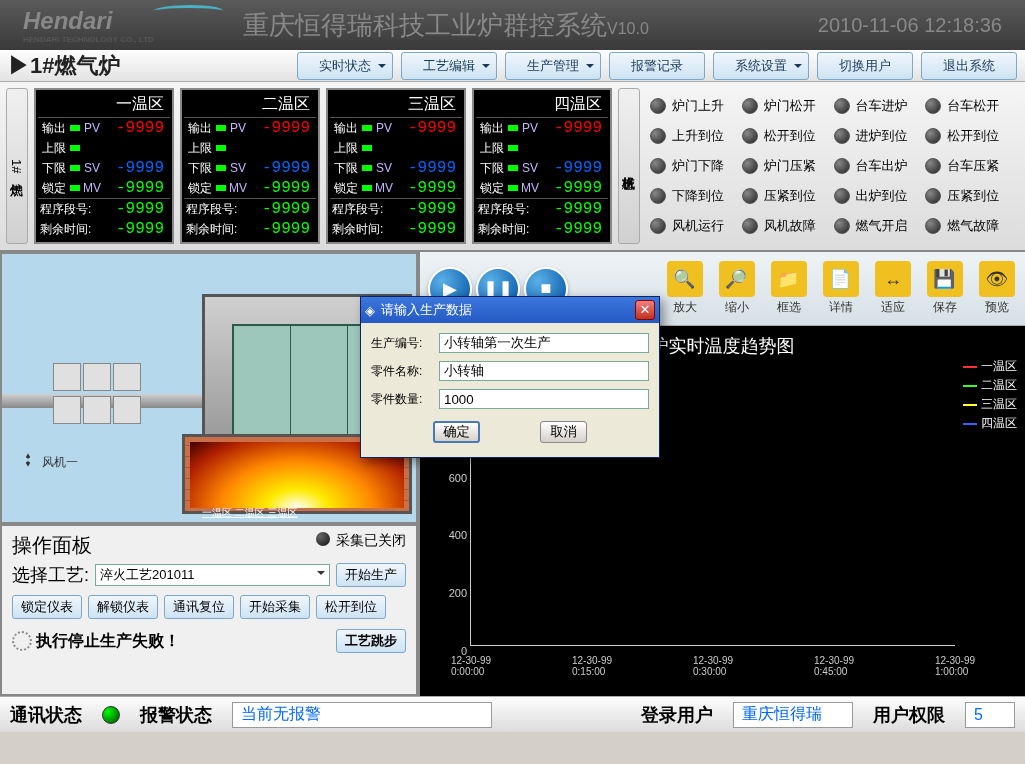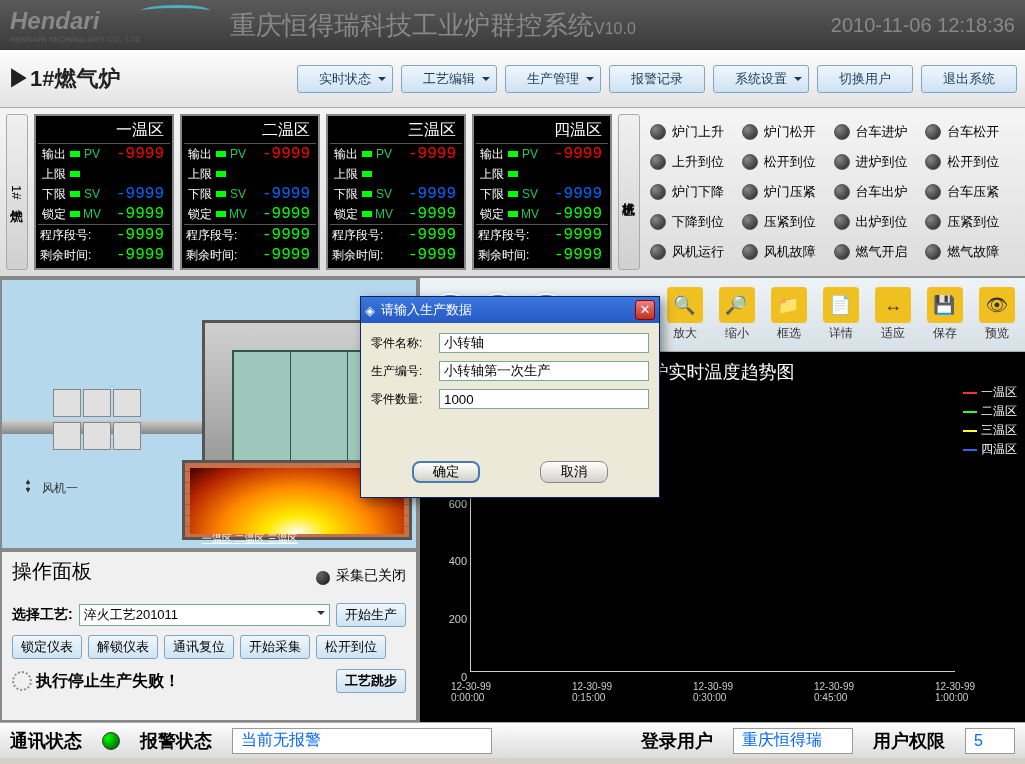--- a/index.html
+++ b/index.html
@@ -1,38 +1,38 @@
 <!DOCTYPE html>
 <html><head>
 <meta charset="utf-8">
 <style>
 * { margin:0; padding:0; box-sizing:border-box; font-family:"Microsoft YaHei",SimSun,sans-serif; }
 body { width:1025px; height:764px; background:#d4d0c8; overflow:hidden; font-size:12px; }
 
-.header { height:50px; background:linear-gradient(#5a5a5a,#3a3a3a); display:flex; align-items:center; padding:0 10px; color:#999; }
+.header { height:50px; background:linear-gradient(#5a5a5a,#3a3a3a); display:flex; align-items:center; padding:0 23px; color:#999; }
 .logo { font-style:italic; font-weight:bold; font-size:24px; color:#888; width:190px; position:relative;}
 .logo-sub { font-size:8px; color:#555; display:block; font-style:normal;}
 .logo-swoosh { position:absolute; top:-2px; right:-10px; width:70px; height:12px; border-top:3px solid #4ab0c4; border-radius:50% 50% 0 0; transform:skewX(-20deg);}
 .title { color:#888; font-size:26px; margin-left:30px; flex:1; }
 .title .ver{font-size:16px;}
 .datetime { color:#888; font-size:20px; }
 
-.menubar { height:58px; background:linear-gradient(#fdfdfd,#e3e3e3); border-top:1px solid #fff; border-bottom:1px solid #aaa; display:flex; align-items:center; padding:0 8px; gap:8px;}
+.menubar { height:32px; background:linear-gradient(#fdfdfd,#e3e3e3); border-top:1px solid #fff; border-bottom:1px solid #aaa; display:flex; align-items:center; padding:0 8px; gap:8px;}
 .current-furnace { font-size:22px; font-weight:bold; color:#222; flex:1;}
 .menu-btn { width:96px; height:28px; background:linear-gradient(#f0f6fb,#cde3f3); border:1px solid #7da7c7; border-radius:3px; display:flex; align-items:center; justify-content:center; font-size:13px; color:#1a3a5a; cursor:pointer; position:relative;}
 .menu-btn .ar { position:absolute; right:6px; border:4px solid transparent; border-top-color:#1a3a5a; top:11px;}
 
 .zones-row { height:170px; background:linear-gradient(#f5f5f5,#dcdcdc); display:flex; padding:6px; gap:6px; border-bottom:2px solid #888;}
 .side-label { width:22px; background:linear-gradient(#f0f0f0,#d0d0d0); border:1px solid #aaa; writing-mode:vertical-rl; text-align:center; font-size:13px; padding:4px 2px; border-radius:3px;}
 .zone { width:140px; background:#000; border:2px solid #888; padding:2px; }
 .zone-title { text-align:right; color:#fff; font-size:16px; border-bottom:1px solid #555; padding:2px 6px;}
 .zone-row { display:flex; align-items:center; color:#fff; font-size:12px; padding:1px 2px; height:20px;}
 .zone-row .lab { width:28px; text-align:center;}
 .led { width:10px; height:6px; background:#0f0; margin:0 2px;}
-.zone-row .tag { width:20px; text-align:center; color:#22c55e;}
+.zone-row .tag { width:20px; text-align:center; color:#c4b5fd;}
 .val { flex:1; text-align:right; font-family:Liberation Mono, monospace; font-size:16px; padding-right:4px;}
 .val.red { color:#f00;}
 .val.blue { color:#06f;}
 .val.green { color:#0f0;}
 .zone-bot { border-top:1px solid #555; }
 
 .mech-status { flex:1; display:flex; }
 .mech-grid { flex:1; display:grid; grid-template-columns:repeat(4,1fr); grid-template-rows:repeat(5,1fr); gap:2px; padding:4px 4px 4px 10px;}
 .mech-item { display:flex; align-items:center; font-size:13px;}
 .mech-dot { width:16px; height:16px; border-radius:50%; background:radial-gradient(circle at 30% 30%,#888,#222); border:1px solid #555; margin-right:6px;}
@@ -47,26 +47,26 @@
 .track { position:absolute; left:0; top:140px; width:200px; height:14px; background:linear-gradient(#d0d0d0,#888);}
 .boxes { position:absolute; left:50px; top:108px; width:100px; height:40px;}
 .box { width:28px; height:28px; background:#e0e0e0; border:1px solid #888; display:inline-block; margin:1px;}
 .brickwall { position:absolute; left:180px; bottom:8px; width:230px; height:80px; background:repeating-linear-gradient(0deg,#c97048 0 10px,#b05830 10px 11px),repeating-linear-gradient(90deg,#c97048 0 20px,#b05830 20px 21px); border:3px solid #555;}
 .fire { position:absolute; left:188px; bottom:14px; width:214px; height:66px; background:radial-gradient(ellipse at 50% 100%,#fff 0%,#ffea00 20%,#ff8800 50%,#b02000 80%,#400000 100%);}
 .fire-label { position:absolute; bottom:2px; font-size:10px; color:#fff; left:200px;text-decoration:underline;}
 .fan-label { position:absolute; left:40px; top:200px; font-size:12px; color:#333;}
 .fan-icon { position:absolute; left:18px; top:198px; width:16px; height:16px; }
 
 .op-panel { flex:1; background:#f0f0f0; border:2px solid #888; padding:6px 10px;}
-.op-title-row { display:flex; align-items:flex-end; margin-bottom:18px;}
+.op-title-row { display:flex; align-items:flex-start; margin-bottom:4px;}
 .op-title { font-size:20px; flex:1;}
 .cap-dot { width:14px; height:14px; border-radius:50%; background:radial-gradient(circle at 30% 30%,#666,#111); margin-right:6px;}
 .cap-label{font-size:14px;}
 .sel-row { display:flex; align-items:center; gap:6px; margin-bottom:8px;}
-.sel-label{font-size:14px; font-weight:bold;}
+.sel-label{font-size:18px; font-weight:normal;}
 .combo { flex:1; height:22px; border:1px solid #7a9; background:#fff; padding:0 4px; display:flex; align-items:center; justify-content:space-between; font-size:13px;}
 .combo .ar2{border:4px solid transparent; border-top-color:#333;}
 .sm-btn { height:24px; padding:0 8px; background:linear-gradient(#f0f6fb,#cde3f3); border:1px solid #7da7c7; border-radius:3px; font-size:13px; cursor:pointer; display:inline-flex; align-items:center;}
 .btn-row { display:flex; gap:6px; margin-bottom:10px;}
 .status-row { display:flex; align-items:center; gap:4px;font-weight:bold;}
 .spinner { width:20px; height:20px; border:2px dotted #888; border-radius:50%;}
 .status-msg { font-size:16px; flex:1;}
 .jump-btn{margin-left:auto;}
 
 .right-col { flex:1; display:flex; flex-direction:column; background:#d4d0c8;}
@@ -94,21 +94,21 @@
 
 .dialog { position:absolute; left:360px; top:296px; width:300px; background:#ece9d8; border:1px solid #0a246a; box-shadow:4px 4px 10px rgba(0,0,0,.4); font-size:12px;}
 .dlg-title { height:26px; background:linear-gradient(#3b77dd,#2559c3); color:#fff; display:flex; align-items:center; padding:0 4px; font-size:13px;}
 .dlg-title .ico{margin-right:6px;}
 .dlg-close { width:20px; height:20px; background:linear-gradient(#f08080,#c03020); border:1px solid #800; border-radius:3px; color:#fff; text-align:center; line-height:18px; margin-left:auto; cursor:pointer;}
 .dlg-body { padding:10px;}
 .dlg-row { display:flex; align-items:center; margin-bottom:8px; gap:6px;}
 .dlg-row label{width:62px;}
 .dlg-row input{flex:1; height:20px; border:1px solid #7a9; padding:0 4px; background:#fff;}
 .dlg-btns { display:flex; justify-content:center; gap:60px; padding:4px 0;}
-.dlg-btn { width:68px; height:22px; background:linear-gradient(#fff,#d4d0c8); border:1px solid #888; border-radius:8px; cursor:pointer;margin-top:40px;}
+.dlg-btn { width:47px; height:22px; background:linear-gradient(#fff,#d4d0c8); border:1px solid #888; border-radius:3px; cursor:pointer;}
 .dlg-btn.primary{border:2px solid #4a7ab5;}
 </style>
 </head>
 <body>
 
 <div class="header">
   <div class="logo">
     <span>Hendari</span>
     <span class="logo-swoosh"></span>
     <span class="logo-sub">HENDARI  TECHNOLOGY CO., LTD</span>
@@ -499,26 +499,26 @@
 </div>
 
 <div class="dialog">
   <div class="dlg-title">
     <span class="ico">◈</span>
     <span>请输入生产数据</span>
     <div class="dlg-close">✕</div>
   </div>
   <div class="dlg-body">
     <div class="dlg-row">
+        <label>生产编号:</label>
+        <input value="小转轴第一次生产" style="">
+      </div>
+    <div class="dlg-row">
         <label>零件名称:</label>
         <input value="小转轴" style="">
-      </div>
-    <div class="dlg-row">
-        <label>生产编号:</label>
-        <input value="小转轴第一次生产" style="">
       </div>
     <div class="dlg-row">
         <label>零件数量:</label>
         <input value="1000" style="">
       </div>
     <div class="dlg-btns">
       <button class="dlg-btn primary">确定</button>
       <button class="dlg-btn">取消</button>
     </div>
   </div>

